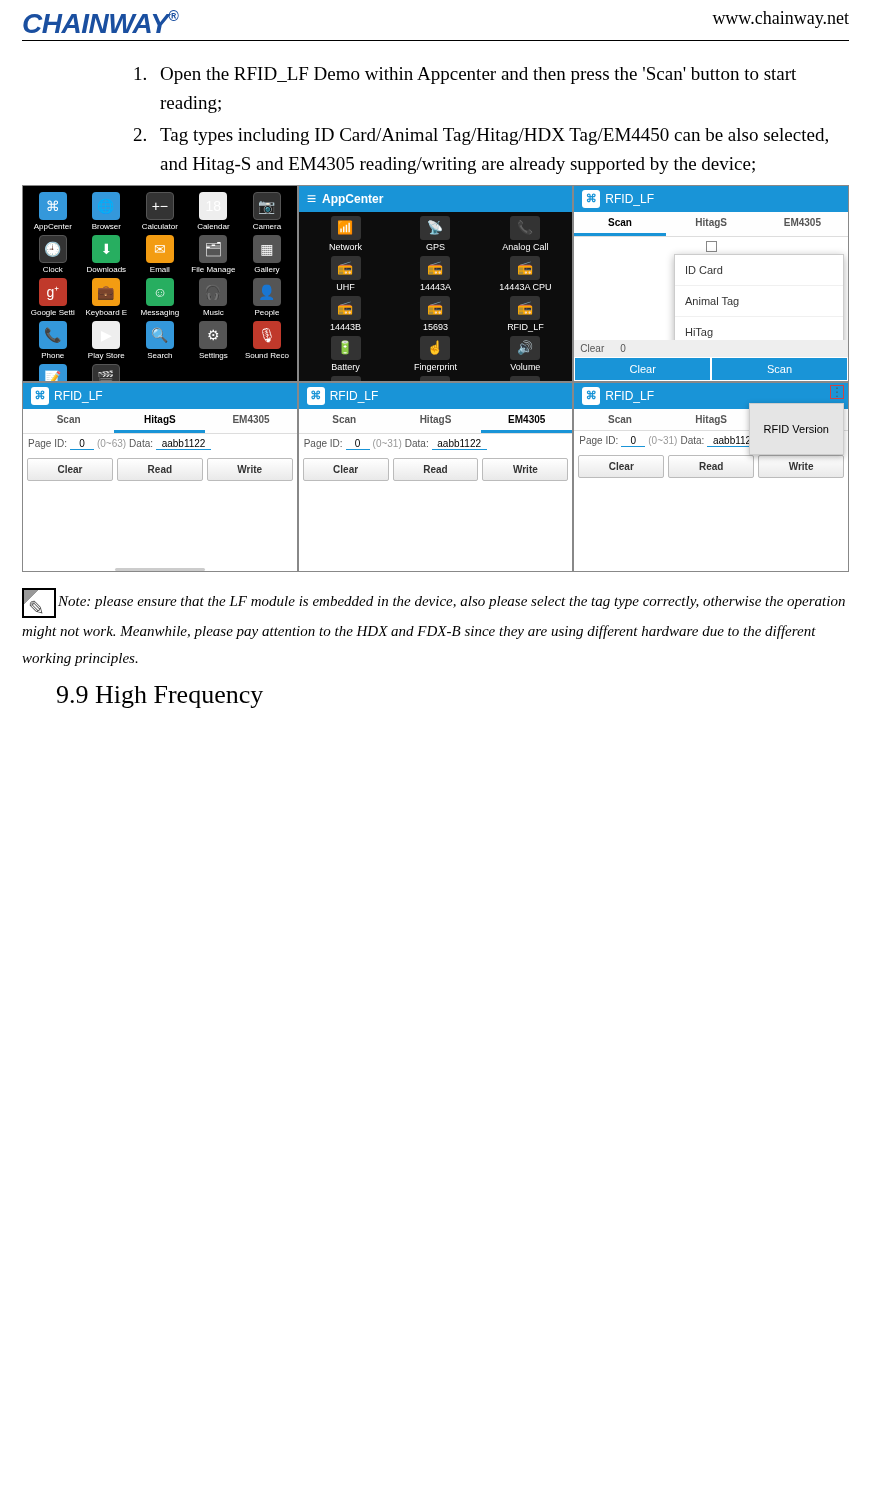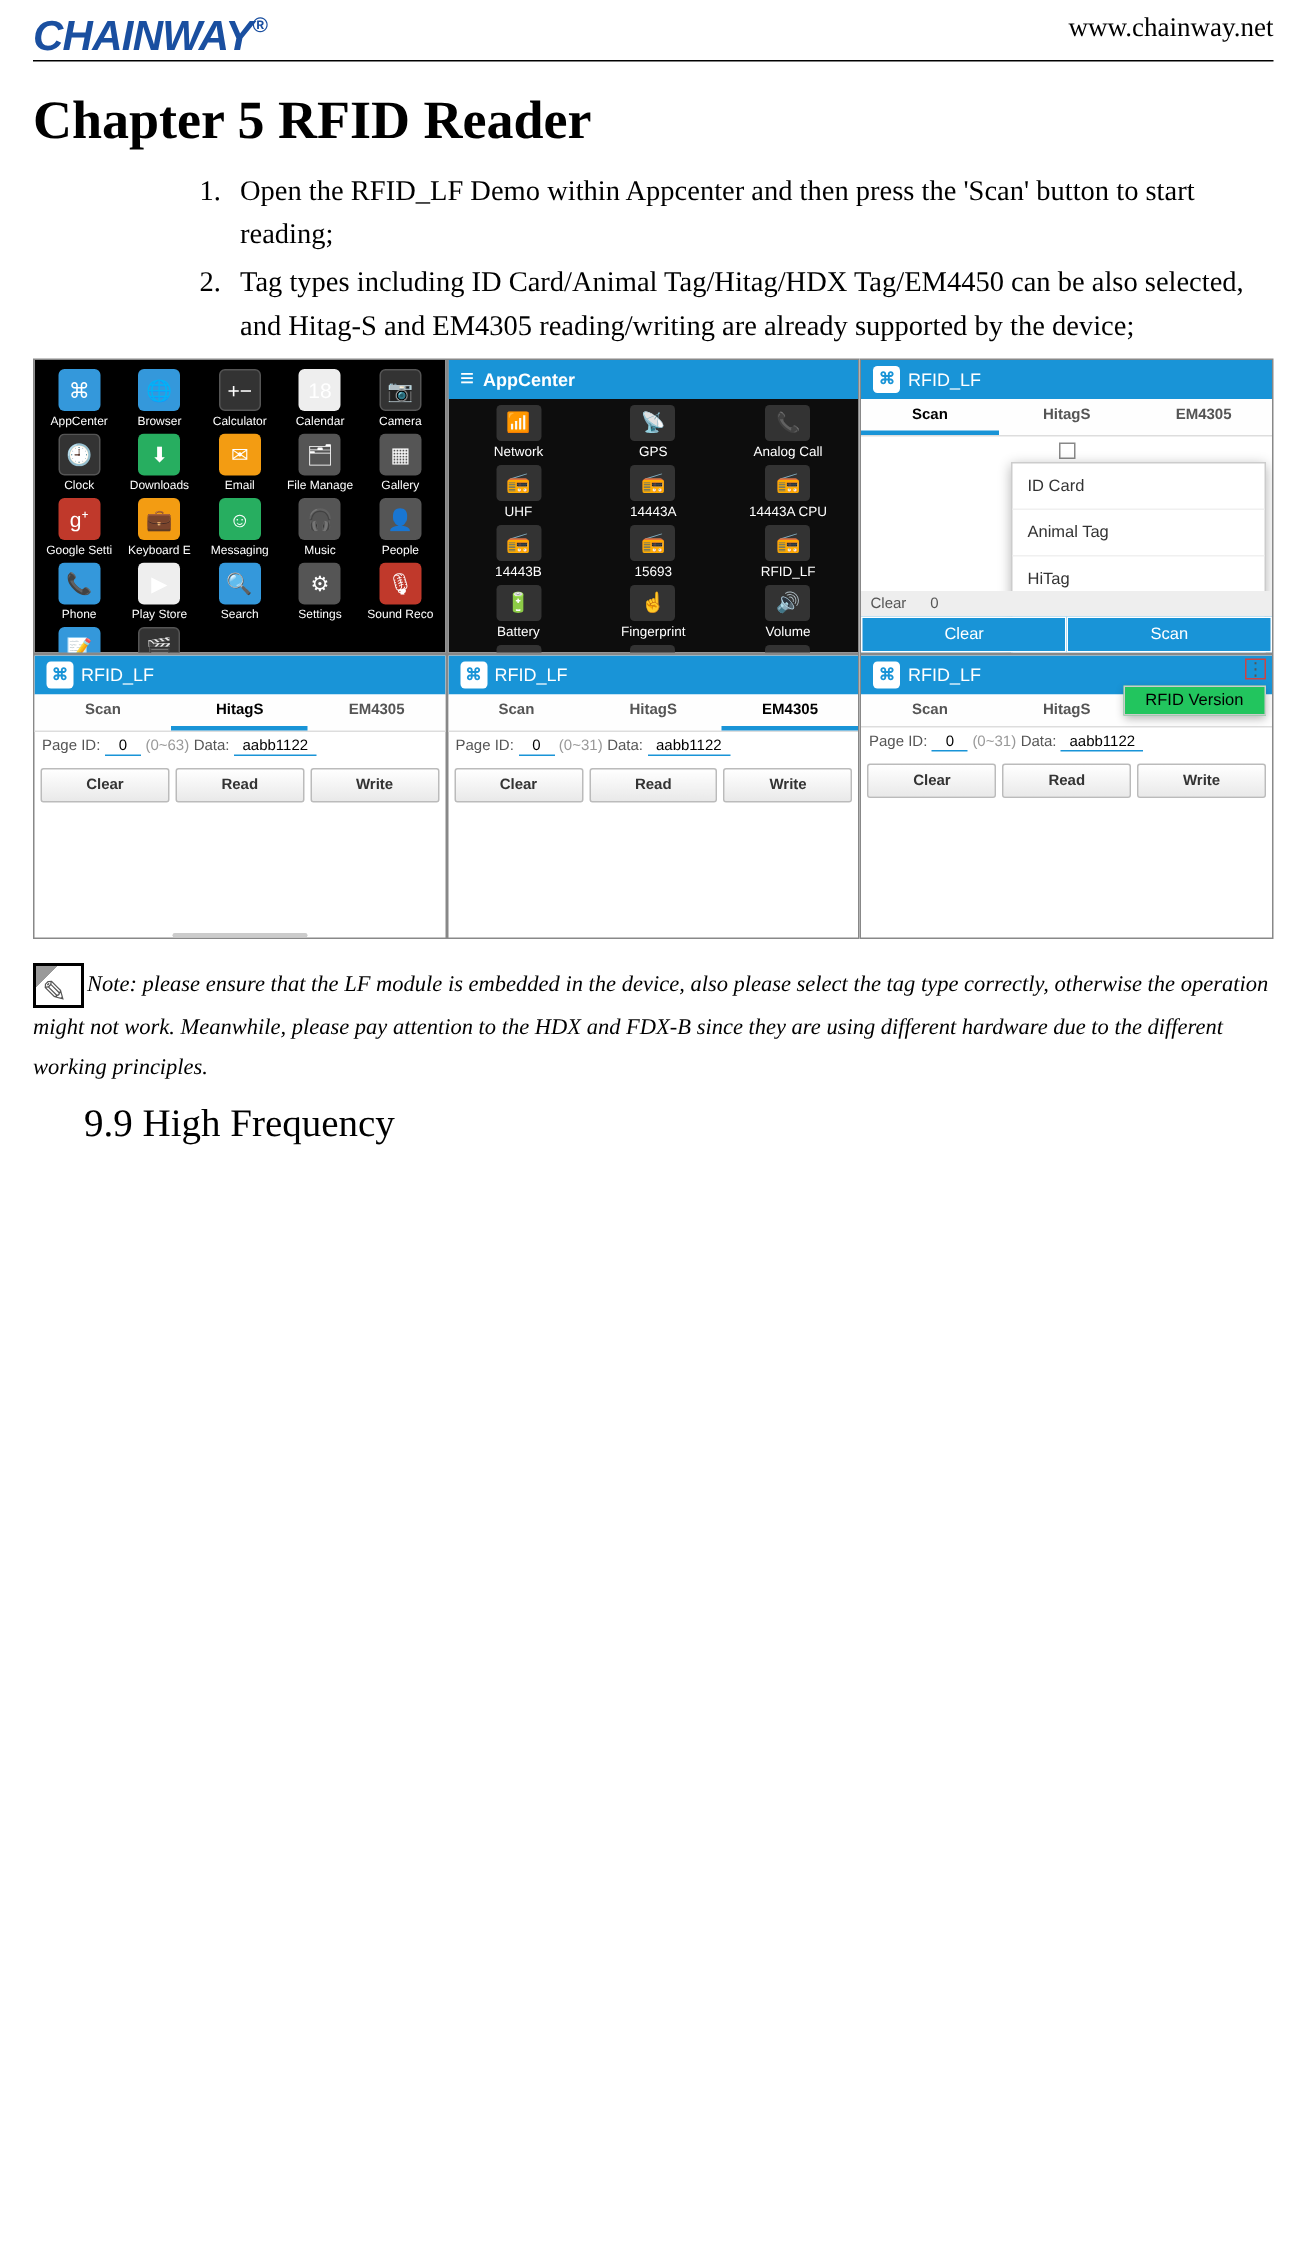--- a/index.html
+++ b/index.html
@@ -47,41 +47,40 @@
   .dd-item{ padding:9px 10px; font-size:11px; border-bottom:1px solid #f0f0f0; color:#333;}
   .bottom-bar{ position:absolute; bottom:0; left:0; right:0; display:flex;}
   .total-bar{ position:absolute; bottom:24px; left:0; right:0; padding:3px 6px; font-size:10px; background:#eee; color:#555; display:flex; gap:16px;}
   .bbtn{ flex:1; background:#1994d7; color:#fff; text-align:center; padding:5px 0; font-size:11px; border:1px solid #fff;}
 
   
   .pgrow{ display:flex; align-items:flex-start; gap:3px; padding:4px 5px; font-size:10px; color:#555;}
   .pgrow .uline{min-width:24px;}
   .crw{ display:flex; gap:4px; padding:4px;}
   .gbtn{ flex:1; text-align:center; background:linear-gradient(#fff,#e9e9e9); border:1px solid #bbb; border-radius:2px; padding:5px 0; font-size:10px; font-weight:bold; color:#333;}
-  .menu-pop{ position:absolute; top:20px; right:4px; background:#22c55e; border:1px solid #ccc; box-shadow:0 2px 6px rgba(0,0,0,.3); padding:3px 14px; font-size:11px;}
+  .menu-pop{ position:absolute; top:20px; right:4px; background:#e5e5e5; border:1px solid #ccc; box-shadow:0 2px 6px rgba(0,0,0,.3); padding:19px 14px; font-size:11px;}
   .menu-dot{position:absolute; top:2px; right:4px; border:1px solid #c44; width:14px;height:14px; display:flex;align-items:center;justify-content:center; color:#555; font-size:12px;}
 
   .note-block{ margin-top:16px; font-size:15px; font-style:italic; line-height:1.8;}
   .note-icon{ display:inline-block; width:34px;height:30px;border:2px solid #000; vertical-align:middle; margin-right:2px; position:relative; background:
     linear-gradient(135deg,#999 0 10px, transparent 10px),
     linear-gradient(#fff,#fff);
   }
   .note-icon:before{content:"✎"; position:absolute; left:4px; top:0px; font-size:20px; color:#555; font-style:normal;}
   .home-ind{position:absolute;bottom:0;left:50%;transform:translateX(-50%);width:90px;height:3px;background:#ccc;border-radius:2px;}
 </style>
 </head>
 <body>
 
 <div class="page">
   <div class="header-top">
     <span class="logo"><span>CHAINWAY</span><sup>®</sup></span>
     <span class="url">www.chainway.net</span>
   </div>
 
-  <h1>Chapter 5 RFID Reader</h1>
 
   <ol class="steps">
     <li>Open the RFID_LF Demo within Appcenter and then press the 'Scan' button to start reading;</li>
     <li>Tag types including ID Card/Animal Tag/Hitag/HDX Tag/EM4450 can be also selected, and Hitag-S and EM4305 reading/writing are already supported by the device;</li>
   </ol>
 
   <div class="screens">
 
     <div class="screen">
       <div class="launcher">

